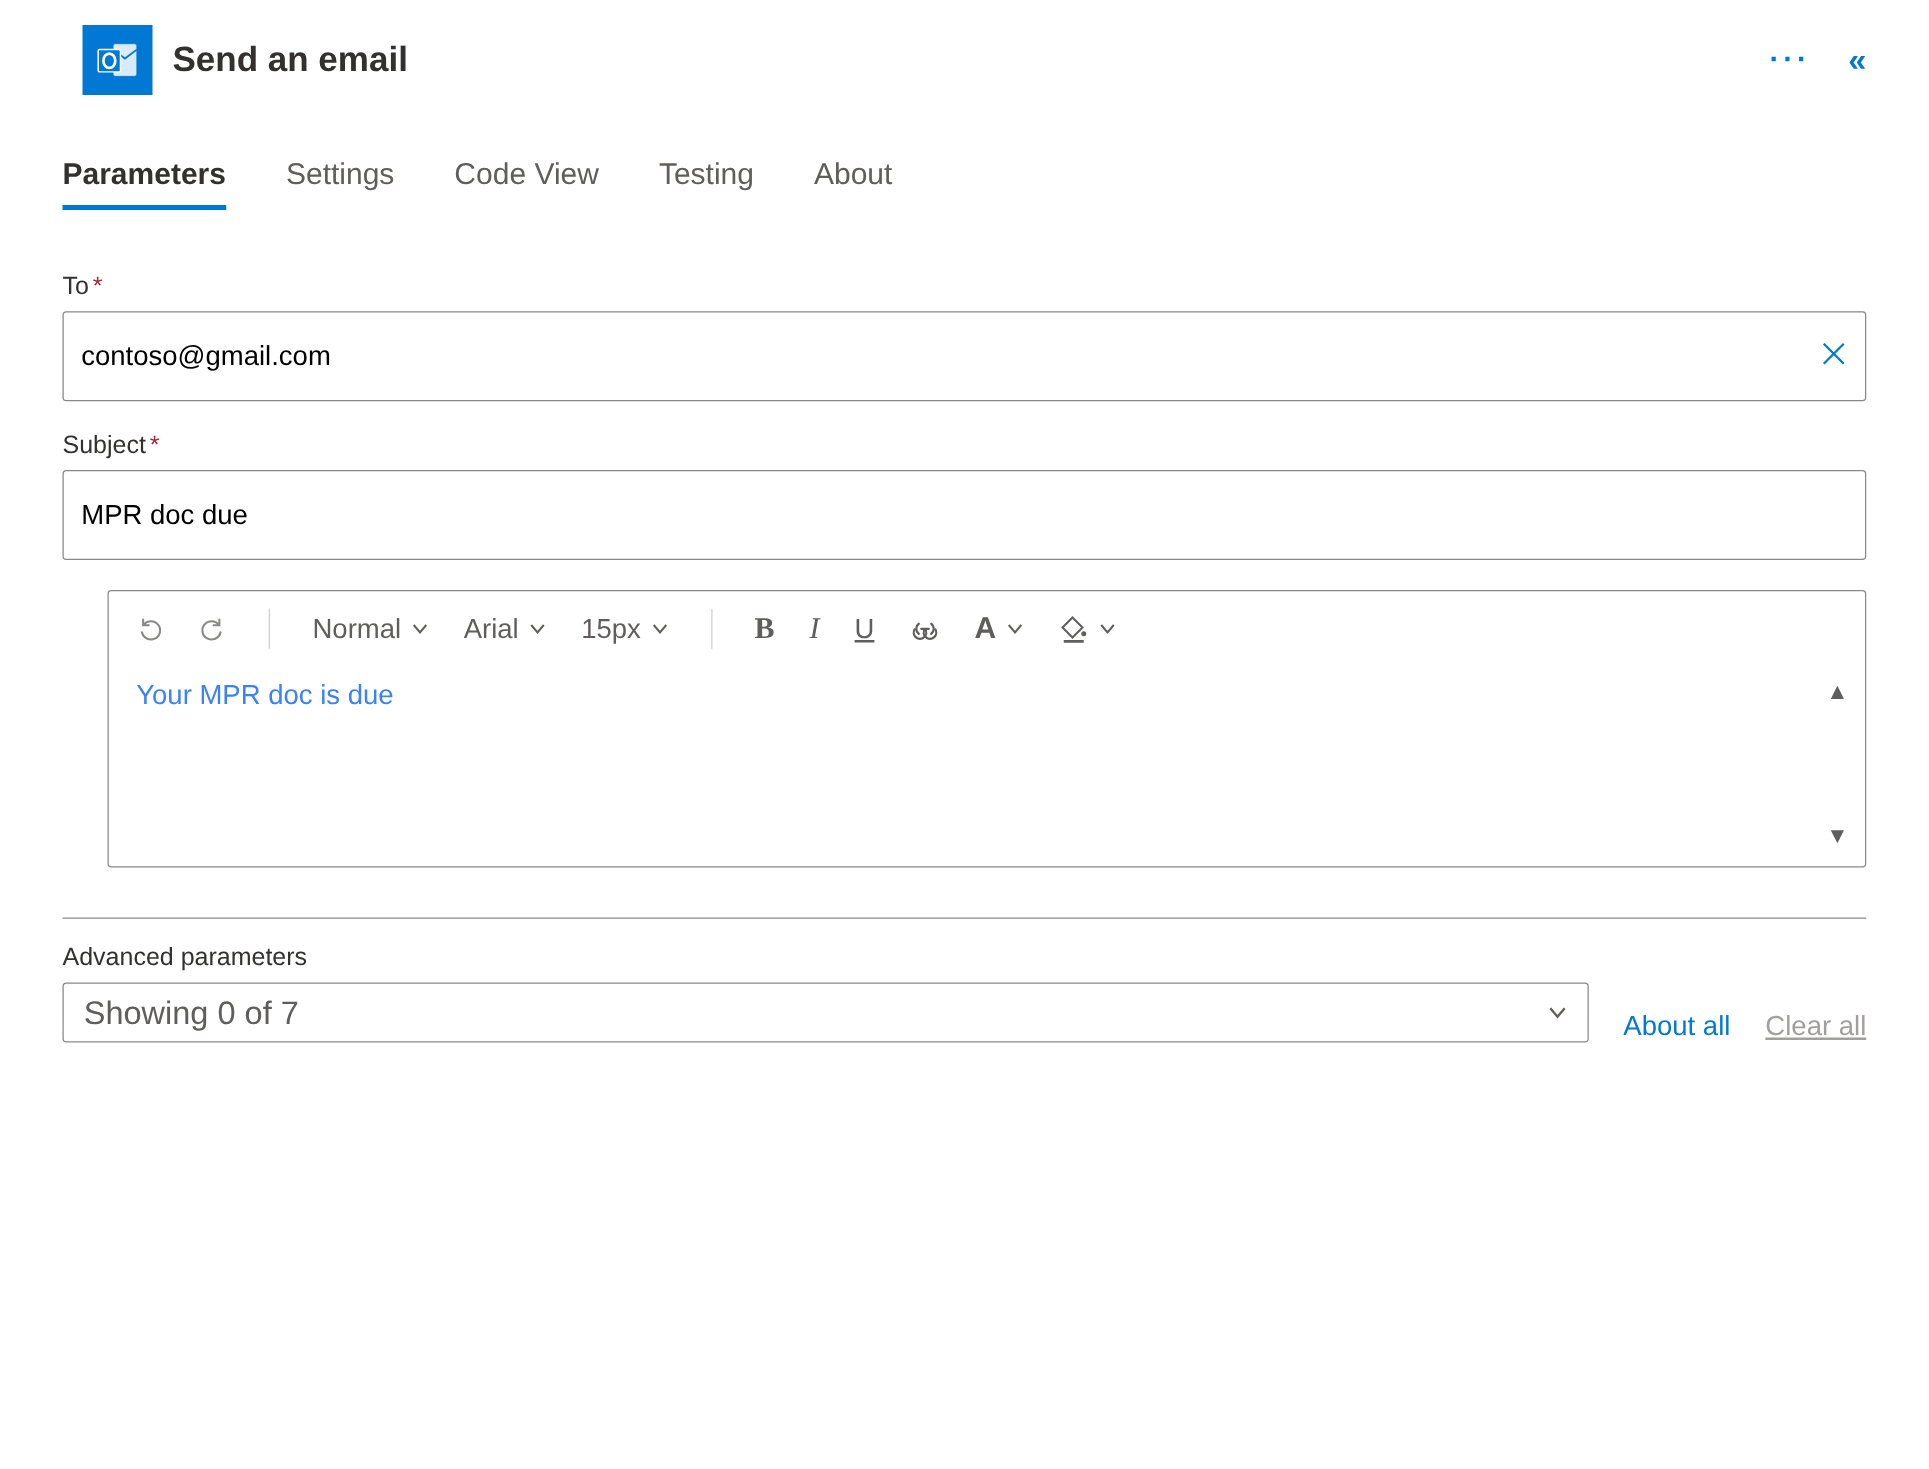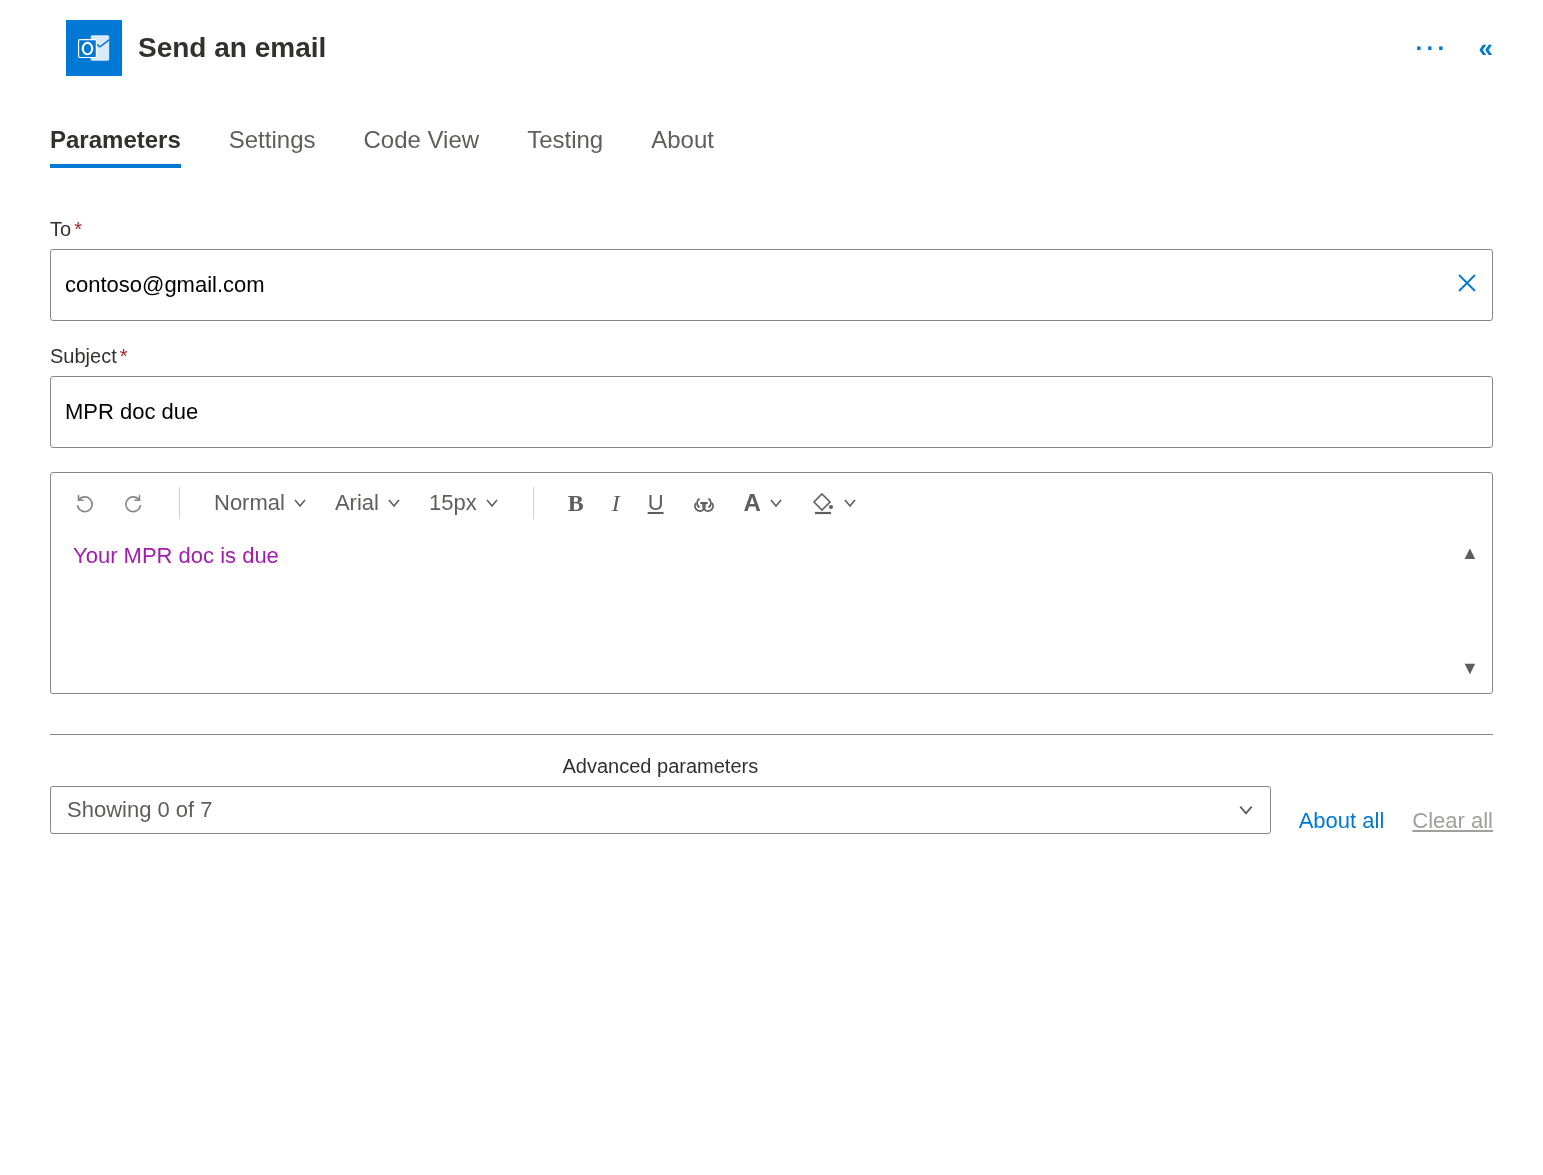--- a/index.html
+++ b/index.html
@@ -84,69 +84,69 @@
     }
     .clear-btn {
       font-size: 26px;
       color: #0078d4;
       cursor: pointer;
       font-weight: 300;
     }
     .body-box {
       border: 1px solid #8a8886;
       border-radius: 3px;
+      margin-left: 36px;
     }
     .toolbar {
       display: flex;
       align-items: center;
       gap: 28px;
       padding: 14px 22px;
       color: #605e5c;
       font-size: 22px;
     }
     .tb-item { display: flex; align-items: center; gap: 8px; cursor: pointer; }
     .tb-divider { width: 1px; height: 32px; background: #d2d0ce; margin: 0 6px; }
     .tb-icon-und { text-decoration: underline; }
     .body-area {
       display: flex;
       min-height: 160px;
     }
     .body-content {
       flex: 1;
       padding: 10px 22px 20px 22px;
       font-size: 22px;
-      color: #a21caf;
+      color: #3b82f6;
     }
     .scroll-arrows {
       width: 44px;
       display: flex;
       flex-direction: column;
       justify-content: space-between;
       align-items: center;
       padding: 10px 4px 14px 4px;
       color: #605e5c;
     }
     .scroll-arrows span { cursor: pointer; font-size: 18px; }
     hr.sep { border: none; border-top: 1px solid #8a8886; margin: 40px 0 20px 0; }
     .adv-row {
       display: flex;
       align-items: flex-end;
       gap: 28px;
-      text-align: center;
     }
     .adv-left { flex: 1; }
     .adv-select {
       border: 1px solid #8a8886;
       border-radius: 3px;
       height: 48px;
       display: flex;
       align-items: center;
       padding: 0 16px;
       justify-content: space-between;
-      font-size: 22px;
+      font-size: 26px;
       color: #605e5c;
       cursor: pointer;
     }
     .link-blue { color: #0078d4; font-size: 22px; cursor: pointer; }
     .link-gray { color: #a19f9d; font-size: 22px; text-decoration: underline; cursor: pointer; }
     .chev { font-size: 16px; }
     .tb-bold { font-weight: 700; font-size: 24px; font-family: Georgia, serif; }
     .tb-ital { font-style: italic; font-size: 24px; font-family: Georgia, serif; }
   </style>
 </head>

